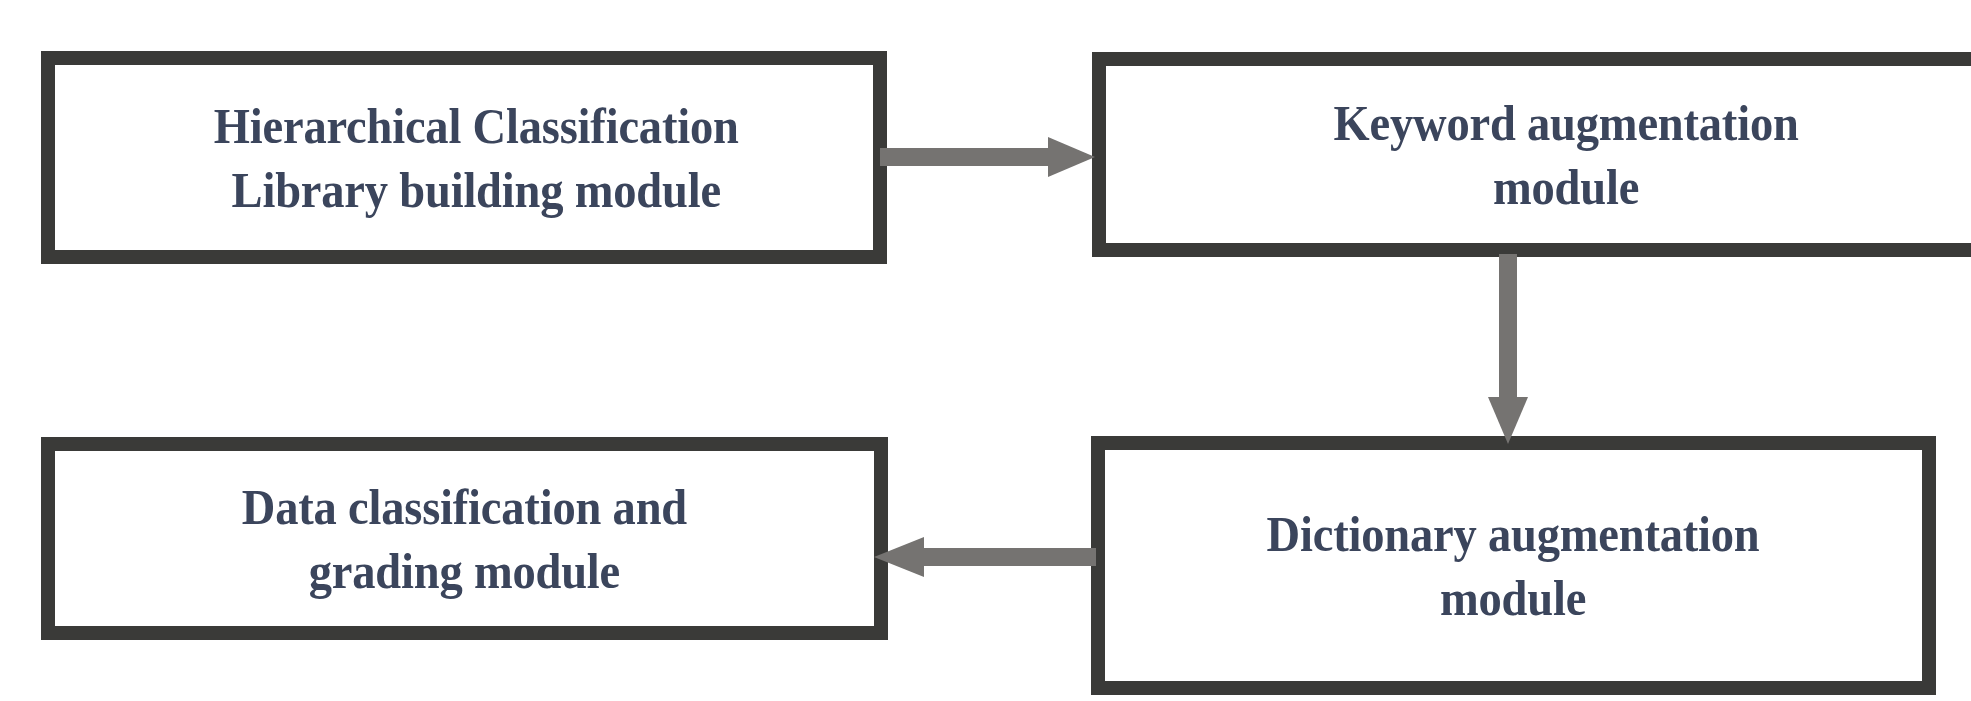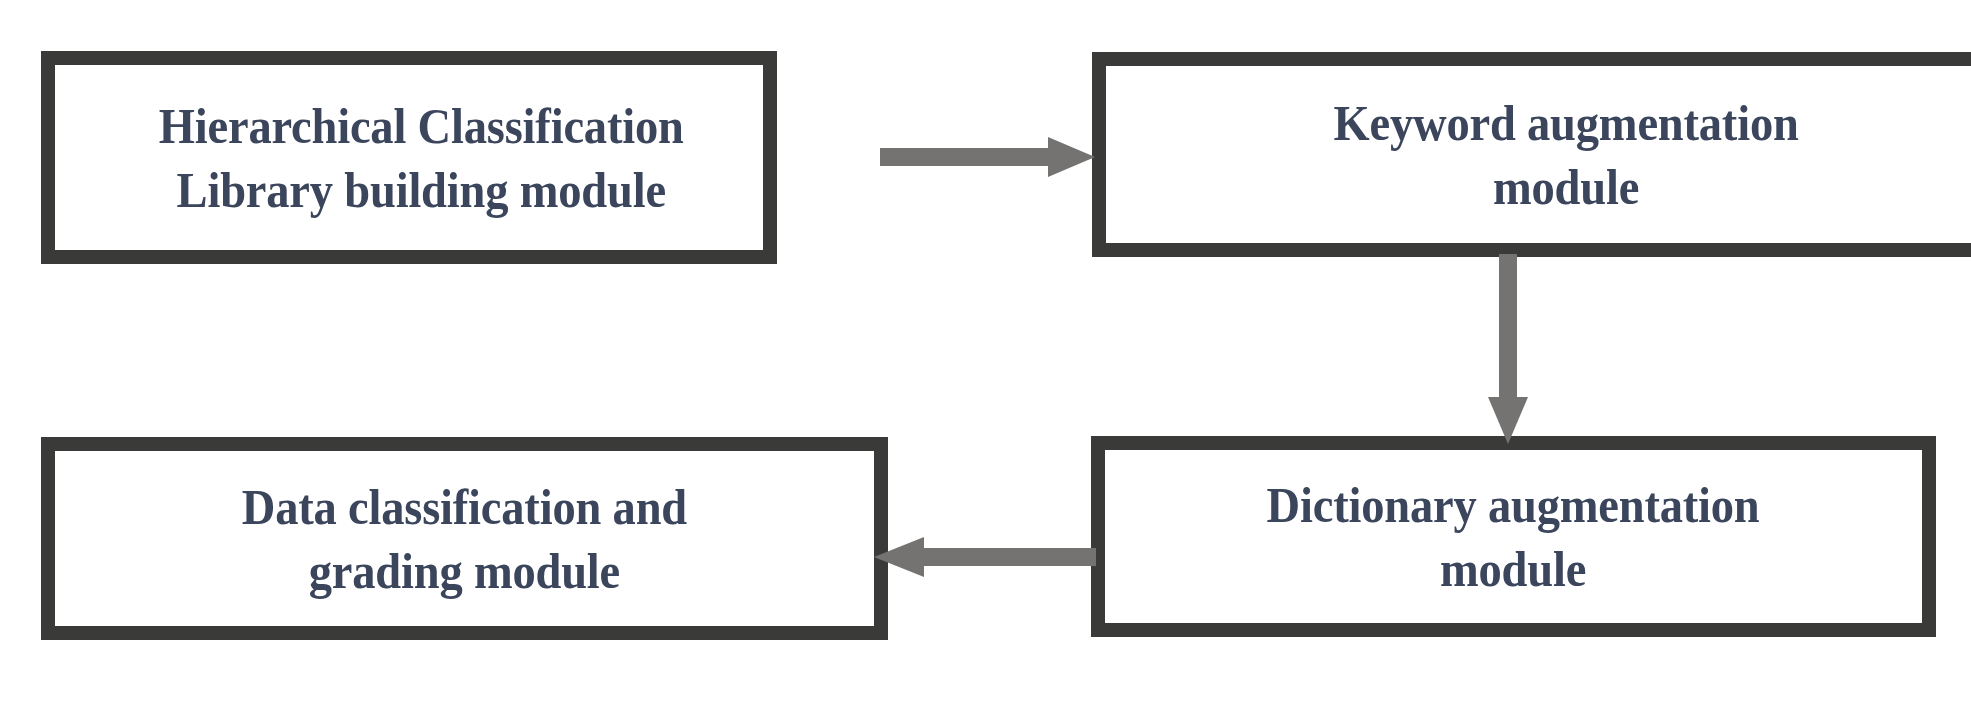--- a/index.html
+++ b/index.html
@@ -33,24 +33,24 @@
     line-height: 1.28;
     color: #3b455c;
     letter-spacing: -0.2px;
     padding: 0 10px;
     white-space: pre-line;
     transform: scaleX(0.93);
     transform-origin: center center;
   }
 
   
-  #box-hierarchical { left: 41px;   top: 51px;  width: 736px; height: 213px; padding-left: 24px; }
+  #box-hierarchical { left: 41px;   top: 51px;  width: 846px; height: 213px; padding-left: 24px; }
   #box-keyword      { left: 1092px; top: 52px;  width: 948px; height: 205px; }
   #box-data         { left: 41px;   top: 437px; width: 847px; height: 203px; }
-  #box-dictionary   { left: 1091px; top: 436px; width: 845px; height: 201px; }
+  #box-dictionary   { left: 1091px; top: 436px; width: 845px; height: 259px; }
 
   
   .arrow-h {
     position: absolute;
     height: 18px;
   }
   .arrow-h .shaft {
     position: absolute;
     top: 0;
     height: 18px;

